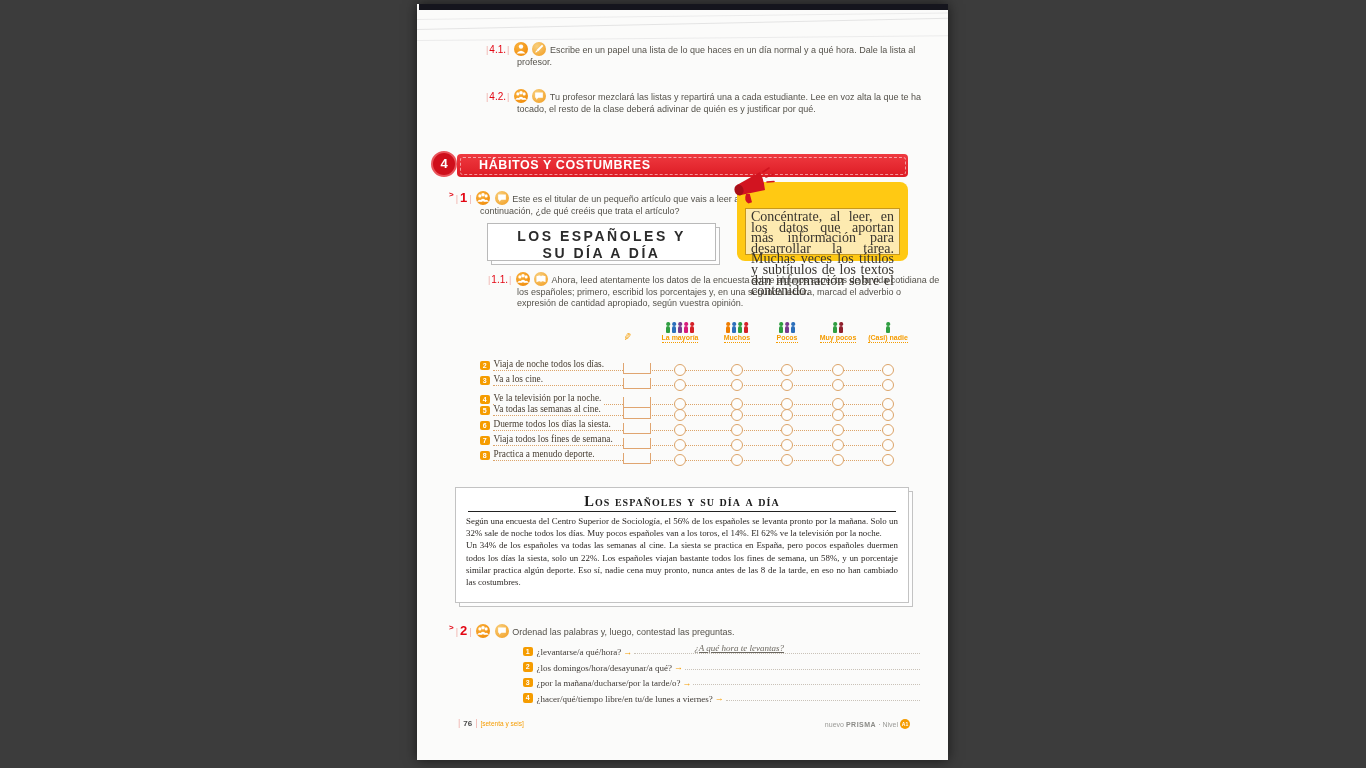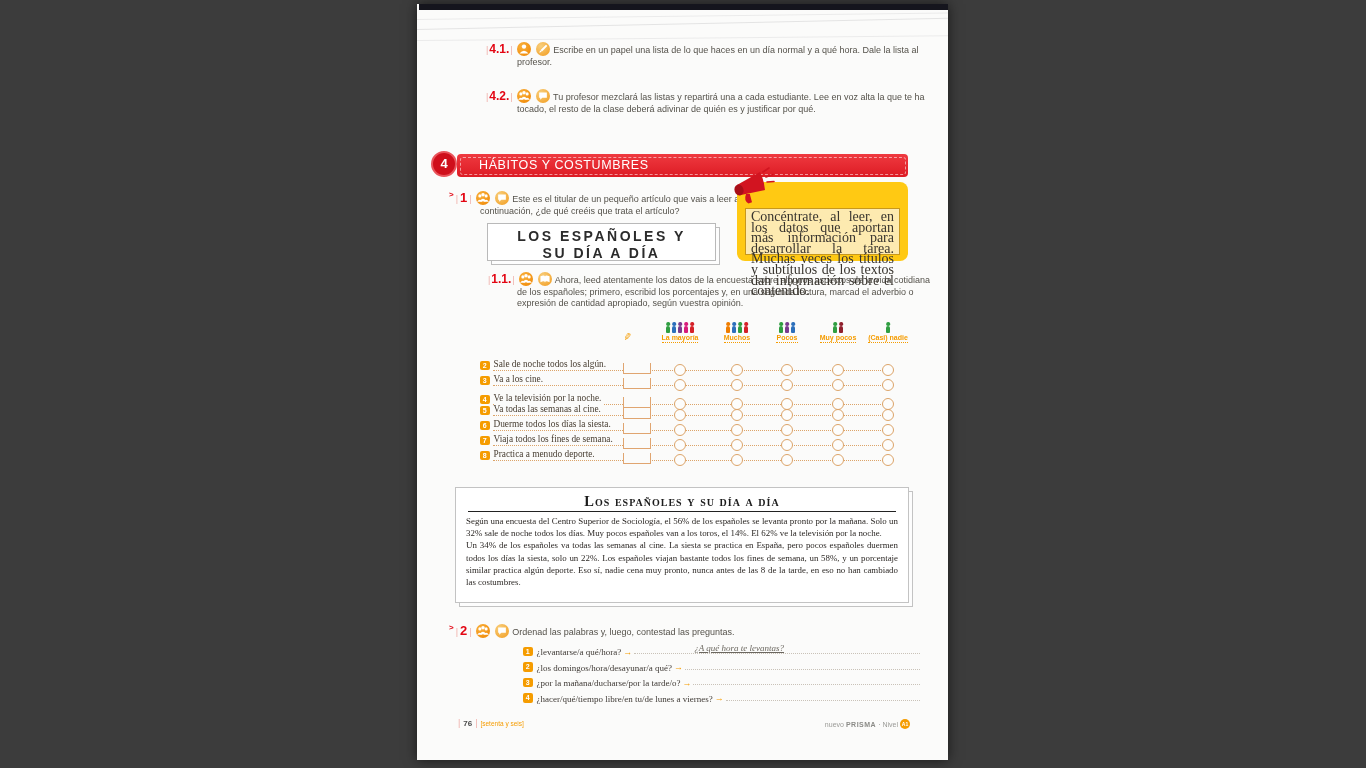--- a/index.html
+++ b/index.html
@@ -14,34 +14,34 @@
   .curl{position:absolute;left:-4px;width:110%;border-top:1px solid #ebebeb;transform-origin:left center;}
   .curl.c1{top:15px;transform:rotate(-0.7deg);}
   .curl.c2{top:25px;transform:rotate(-1.2deg);border-top-color:#e4e4e4;}
   .curl.c3{top:36px;transform:rotate(-0.5deg);}
 
   
   .act{position:absolute;font-size:9px;line-height:11.5px;color:#55524b;}
   .hang32{padding-left:32px;text-indent:-32px;}
   .hang31{padding-left:31px;text-indent:-31px;}
   .hang30{padding-left:30px;text-indent:-30px;}
-  .rnum{color:#e30613;font-weight:bold;font-size:12px;}
+  .rnum{color:#e30613;font-weight:normal;font-size:10px;}
   .bar{color:#f0afa9;font-weight:normal;font-size:9px;padding:0 1px;}
   .bignum{color:#e30613;font-weight:bold;font-size:13px;padding:0 1px;}
   .mk{color:#e30613;font-weight:bold;font-size:8px;vertical-align:5px;margin-right:1px;}
   .icn{display:inline-block;width:14px;height:14px;border-radius:50%;vertical-align:-3px;
        margin:0 1px;background:radial-gradient(circle at 35% 30%,#f9b13c,#ef8400);}
   .icn svg{display:block;width:100%;height:100%;}
   .icn2{background:radial-gradient(circle at 35% 30%,#f8cf7d,#f29b1d);}
 
   
   .banner{position:absolute;left:40px;top:150px;width:451px;height:23px;border-radius:4px;
           background:linear-gradient(#ef3a40,#dd1b24);}
   .banner::after{content:"";position:absolute;inset:2.5px;border:1px dashed rgba(255,255,255,.55);border-radius:3px;}
-  .banner .btitle{position:absolute;left:22px;top:4px;color:#fff;font-weight:normal;font-size:12.5px;letter-spacing:.6px;text-align:right;}
+  .banner .btitle{position:absolute;left:22px;top:4px;color:#fff;font-weight:bold;font-size:12.5px;letter-spacing:.6px;text-align:right;}
   .unum{position:absolute;left:14px;top:147px;width:22px;height:22px;border-radius:50%;
         background:#cf0f1b;border:2px solid #e9545b;color:#fff;font-weight:bold;font-size:13px;
         text-align:center;line-height:22px;z-index:3;}
 
   
   .headline{position:absolute;left:70px;top:219px;width:229px;height:38px;background:#fff;
             border:1px solid #b9b9b9;box-shadow:4px 4px 0 -1px #fdfdfd,4px 4px 0 0 #bdbdbd;
             text-align:center;font-weight:bold;font-size:14px;letter-spacing:2.5px;color:#2b2b2b;
             line-height:17px;padding-top:4px;box-sizing:border-box;}
   .article{position:absolute;left:38px;top:483px;width:454px;height:116px;background:#fff;
@@ -229,21 +229,21 @@
     <div class="collabel" style="left:235px"><span>La mayoría</span></div>
     <div class="collabel" style="left:292px"><span>Muchos</span></div>
     <div class="collabel" style="left:342px"><span>Pocos</span></div>
     <div class="collabel" style="left:393px"><span>Muy pocos</span></div>
     <div class="collabel" style="left:443px"><span>(Casi) nadie</span></div>
     <div class="pencil-hdr">✎</div>
 
     <div class="srow" style="top:354px">
       <span class="dots"></span>
       <span class="sbadge">2</span>
-      <span class="stext">Sale de noche todos los algún.</span>
+      <span class="stext">Viaja de noche todos los días.</span>
       <span class="bracket"></span>
       <span class="circ p1"></span>
         <span class="circ p2"></span>
         <span class="circ p3"></span>
         <span class="circ p4"></span>
         <span class="circ p5"></span>
     </div>
     <div class="srow" style="top:369px">
       <span class="dots"></span>
       <span class="sbadge">3</span>

